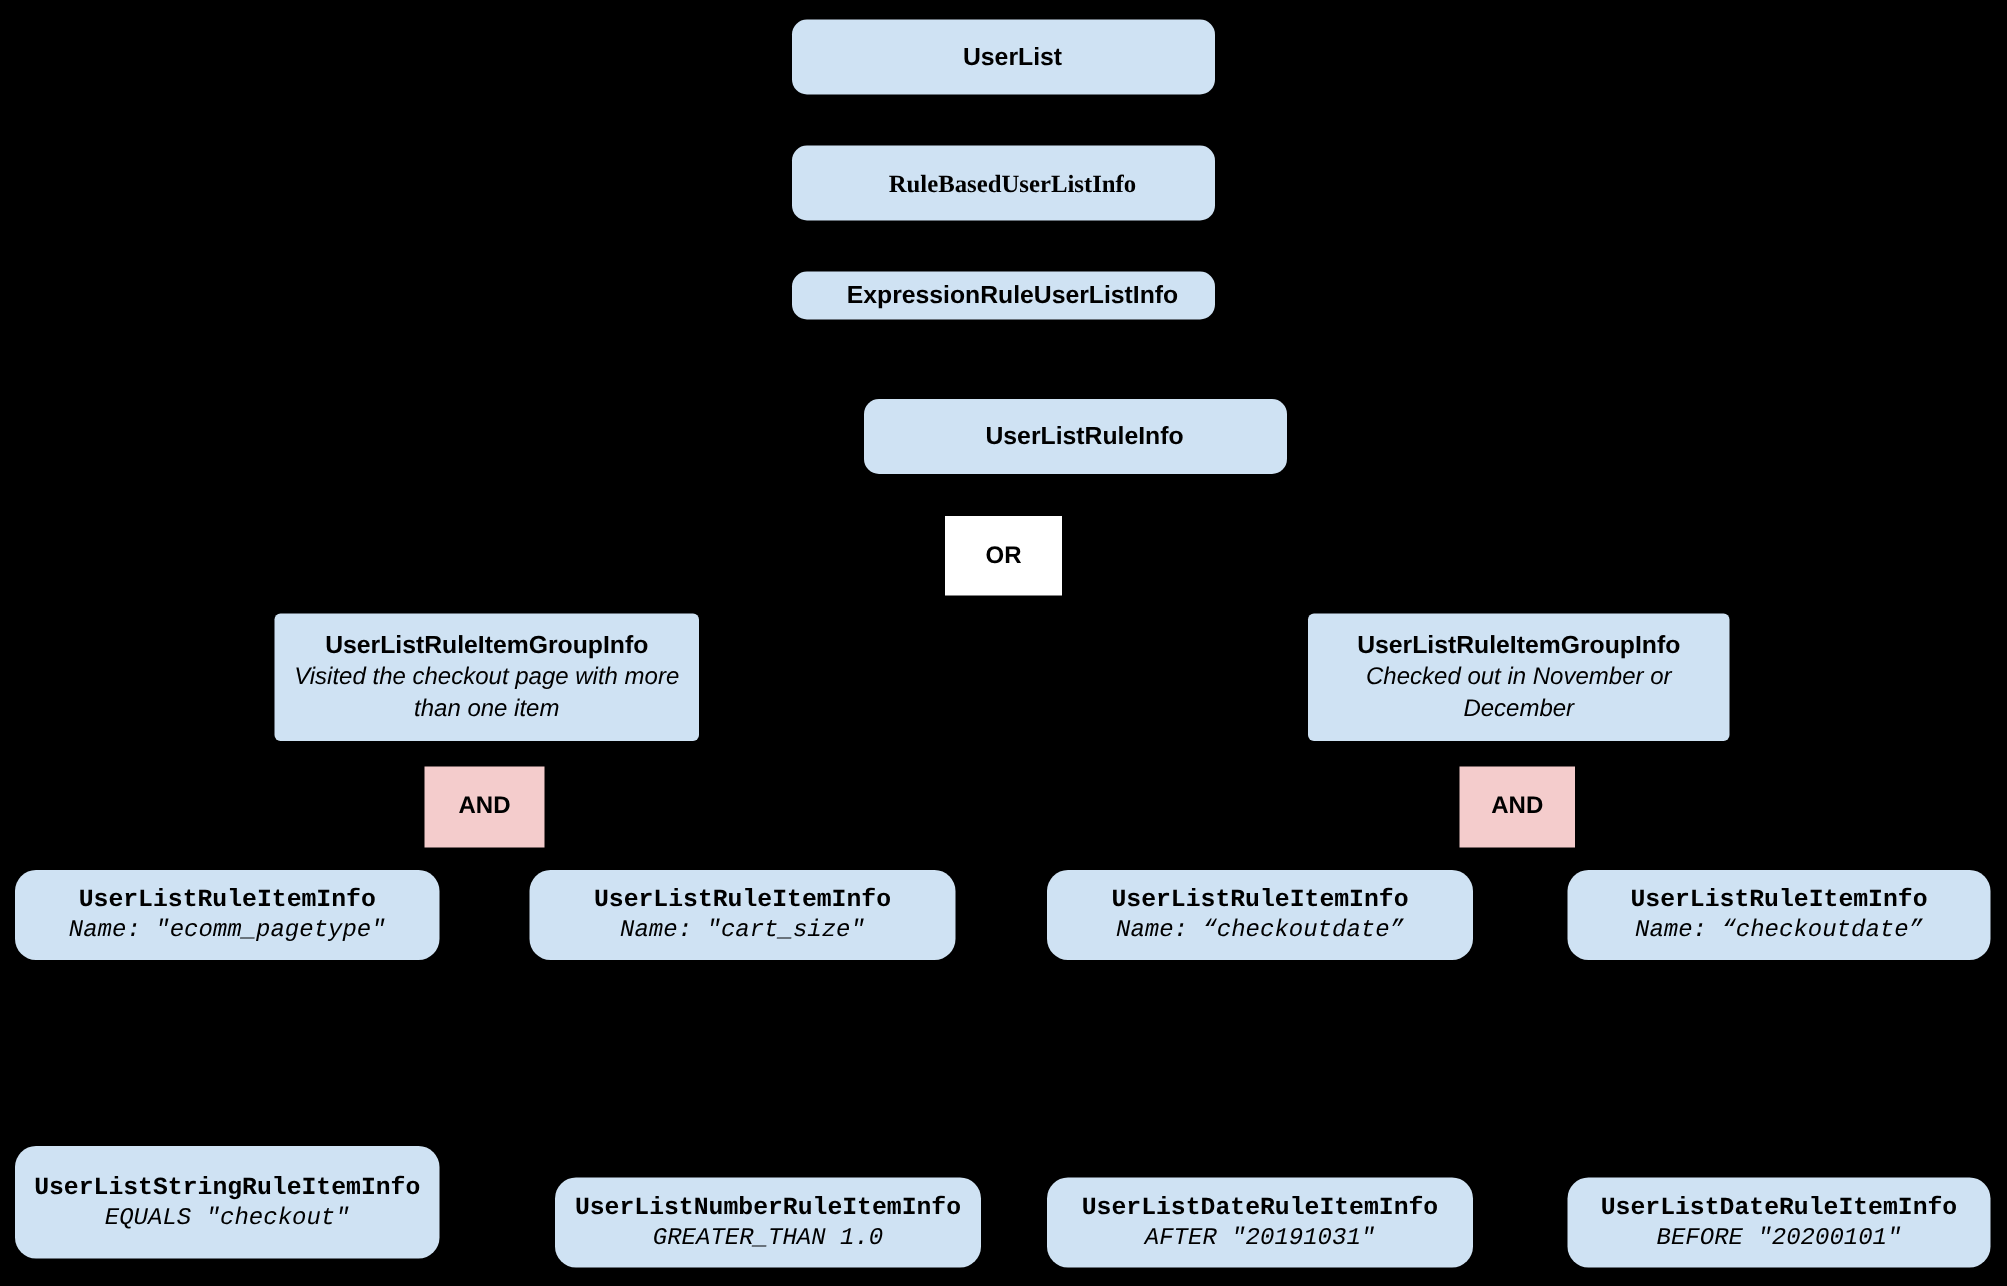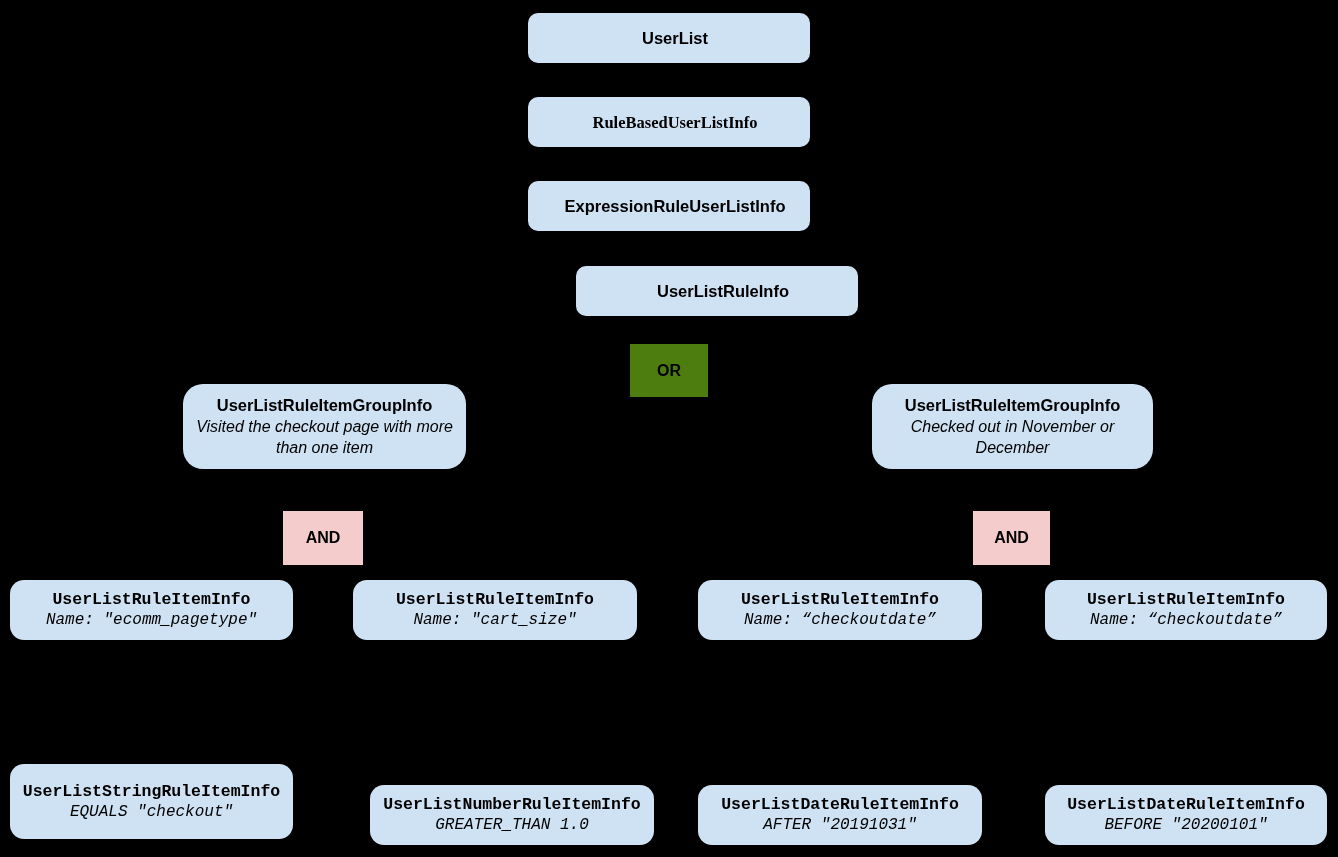--- a/index.html
+++ b/index.html
@@ -25,21 +25,22 @@
     justify-content: center;
     text-align: center;
     box-sizing: border-box;
     padding: 2px 8px;
   }
   .node.chain {
     border-radius: 10px;
     padding-left: 20px;
   }
   .node.group {
-    border-radius: 20px;
+    border-radius: 4px;
+    margin-top: 25px;
   }
   .node.item {
     border-radius: 14px;
     font-family: Liberation Mono, monospace;
   }
   .node-label {
     font-weight: bold;
     font-size: 16.5px;
     line-height: 21px;
     white-space: nowrap;
@@ -50,42 +51,42 @@
     line-height: 21px;
   }
   .operator {
     position: absolute;
     display: flex;
     align-items: center;
     justify-content: center;
     font-weight: bold;
     font-size: 16px;
   }
-  .operator.or { background: #4d7c0f; }
+  .operator.or { background: #ffffff; }
   .operator.and { background: #f4cccc; }
   .arrowhead {
     position: absolute;
     pointer-events: none;
   }
   .arrowhead.flip { transform: scaleX(-1); }
 </style>
 </head>
 <body>
 
 <div class="canvas">
 
   <div class="node chain" style="left:528px; top:13px; width:282px; height:50px;">
     <div class="node-label">UserList</div>
   </div>
 
   <div class="node chain" style="left:528px; top:97px; width:282px; height:50px;font-family:Liberation Serif, serif;">
     <div class="node-label">RuleBasedUserListInfo</div>
   </div>
 
-  <div class="node chain" style="left:528px; top:181px; width:282px; height:50px;">
+  <div class="node chain" style="left:528px; top:181px; width:282px; height:32px;">
     <div class="node-label">ExpressionRuleUserListInfo</div>
   </div>
 
   <div class="node chain" style="left:528px; top:266px; width:282px; height:50px;margin-left:48px;">
     <div class="node-label">UserListRuleInfo</div>
   </div>
 
   <div class="operator or" style="left:630px; top:344px; width:78px; height:53px;">
     <span>OR</span>
   </div>

